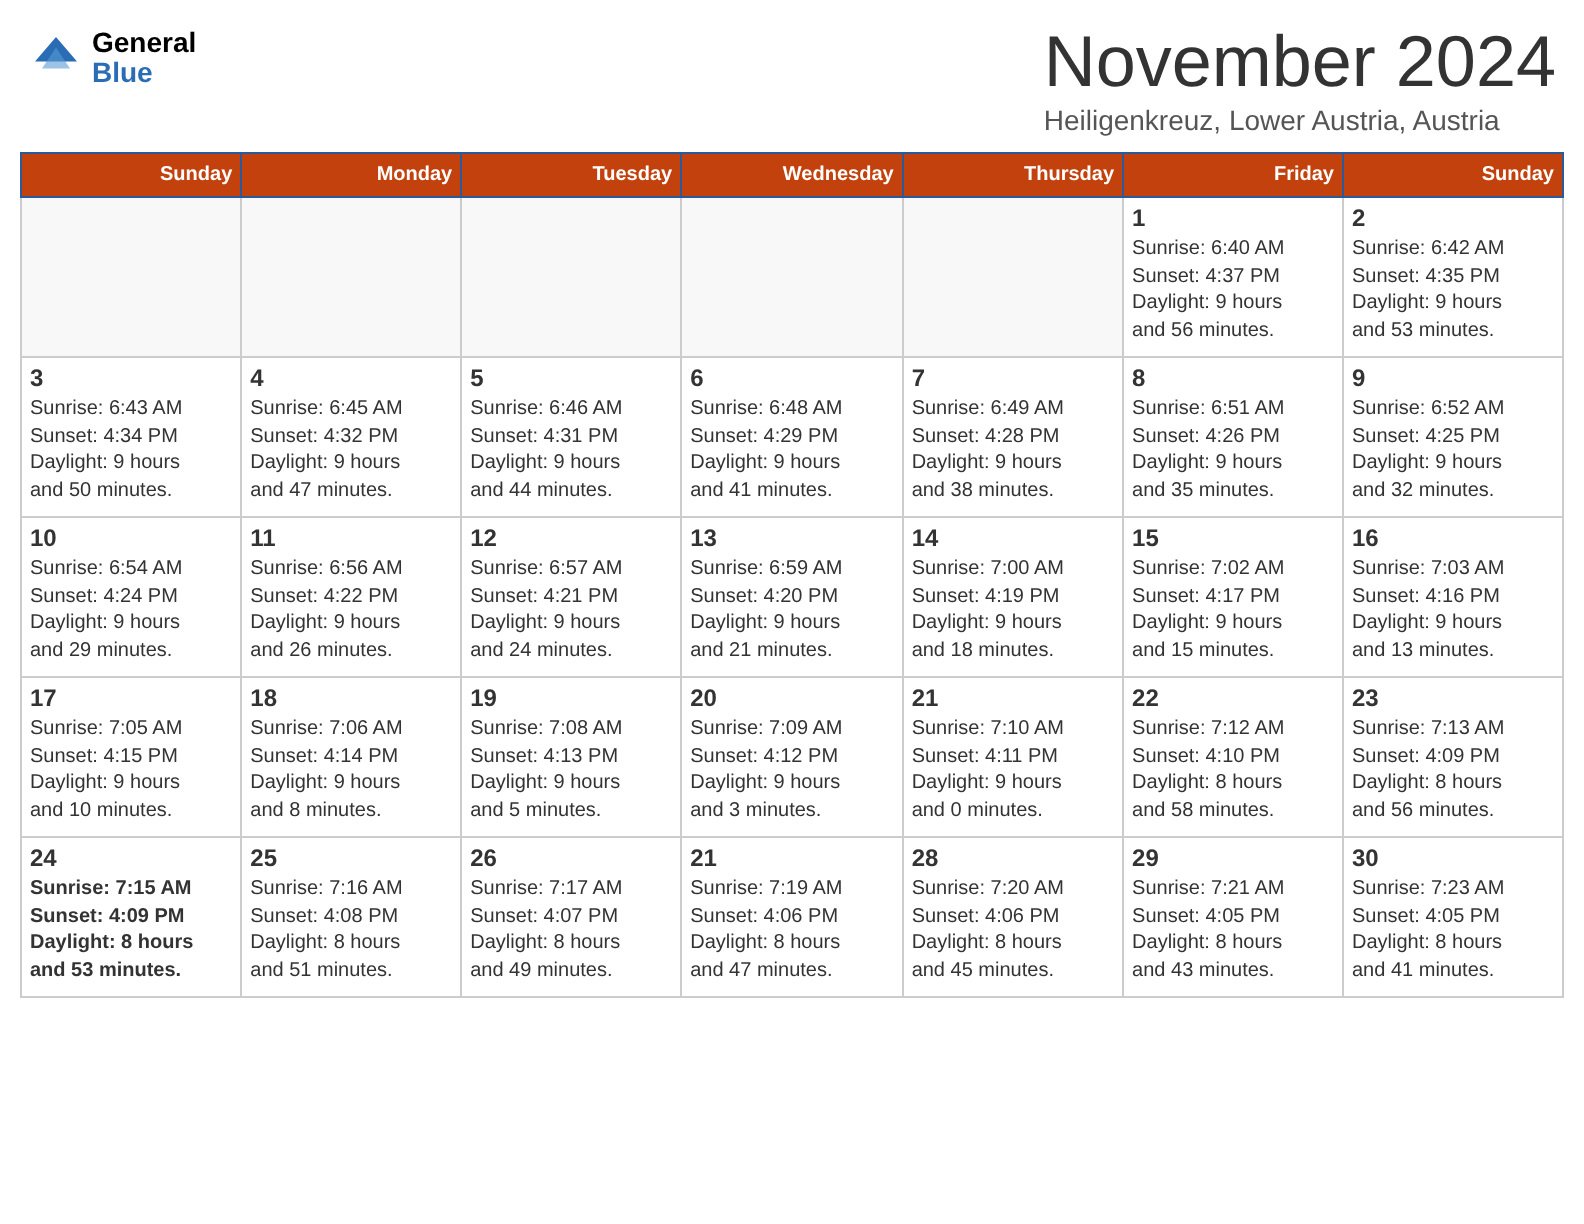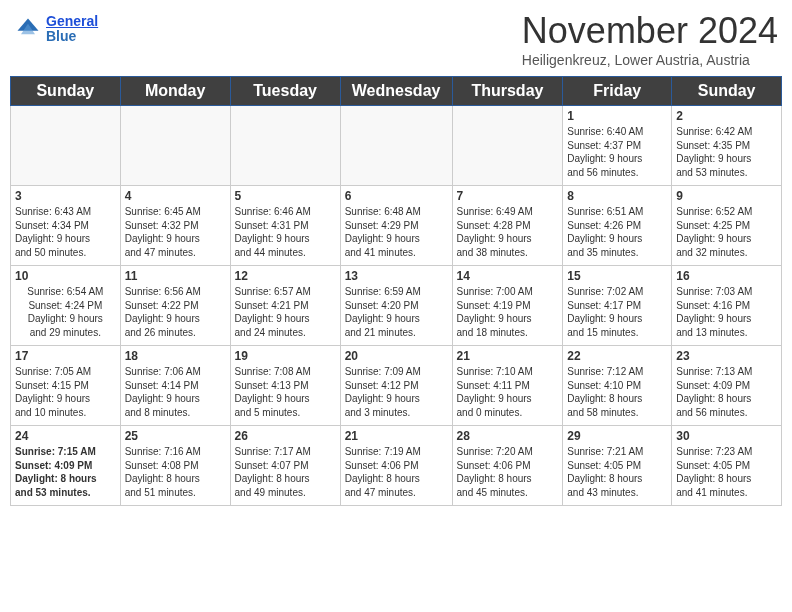--- a/index.html
+++ b/index.html
@@ -22,21 +22,21 @@
       align-items: center;
       margin-top: 4px;
     }
     .logo-text {
       display: flex;
       flex-direction: column;
       font-size: 14px;
       font-weight: bold;
       line-height: 1.1;
     }
-    .logo-general { color: #1d4ed8; text-decoration: underline; }
+    .logo-general { color: #000000; }
     .logo-blue { color: #2a6db5; }
     .logo-icon {
       width: 28px;
       height: 28px;
       margin-right: 4px;
     }
     .title-block {
     }
     .month-title {
       font-size: 36px;
@@ -46,26 +46,26 @@
     .location {
       font-size: 14px;
       color: #555;
     }
     .calendar {
       width: 100%;
       border-collapse: collapse;
       border: 1px solid #ccc;
     }
     .calendar th {
-      background: #404040;
+      background: #c2410c;
       color: #fff;
-      font-size: 16px;
+      font-size: 10px;
       font-weight: bold;
       padding: 5px 4px;
-      text-align: center;
+      text-align: right;
       border: 1px solid #2a5a9a;
     }
     .calendar td {
       vertical-align: top;
       border: 1px solid #ccc;
       padding: 3px 4px;
       width: 113px;
       height: 80px;
       font-size: 10px;
       color: #333;
@@ -187,21 +187,21 @@
           <span class="day-num">9</span>
           <div class="day-info" style="white-space: pre-line;">Sunrise: 6:52 AM
 Sunset: 4:25 PM
 Daylight: 9 hours
 and 32 minutes.</div>
         </td>
       </tr>
       <tr>
         <td>
           <span class="day-num">10</span>
-          <div class="day-info" style="white-space: pre-line; text-align: center;">Sunrise: 6:54 AM
+          <div class="day-info" style="white-space: pre-line;">Sunrise: 6:54 AM
 Sunset: 4:24 PM
 Daylight: 9 hours
 and 29 minutes.</div>
         </td>
         <td>
           <span class="day-num">11</span>
           <div class="day-info" style="white-space: pre-line;">Sunrise: 6:56 AM
 Sunset: 4:22 PM
 Daylight: 9 hours
 and 26 minutes.</div>

